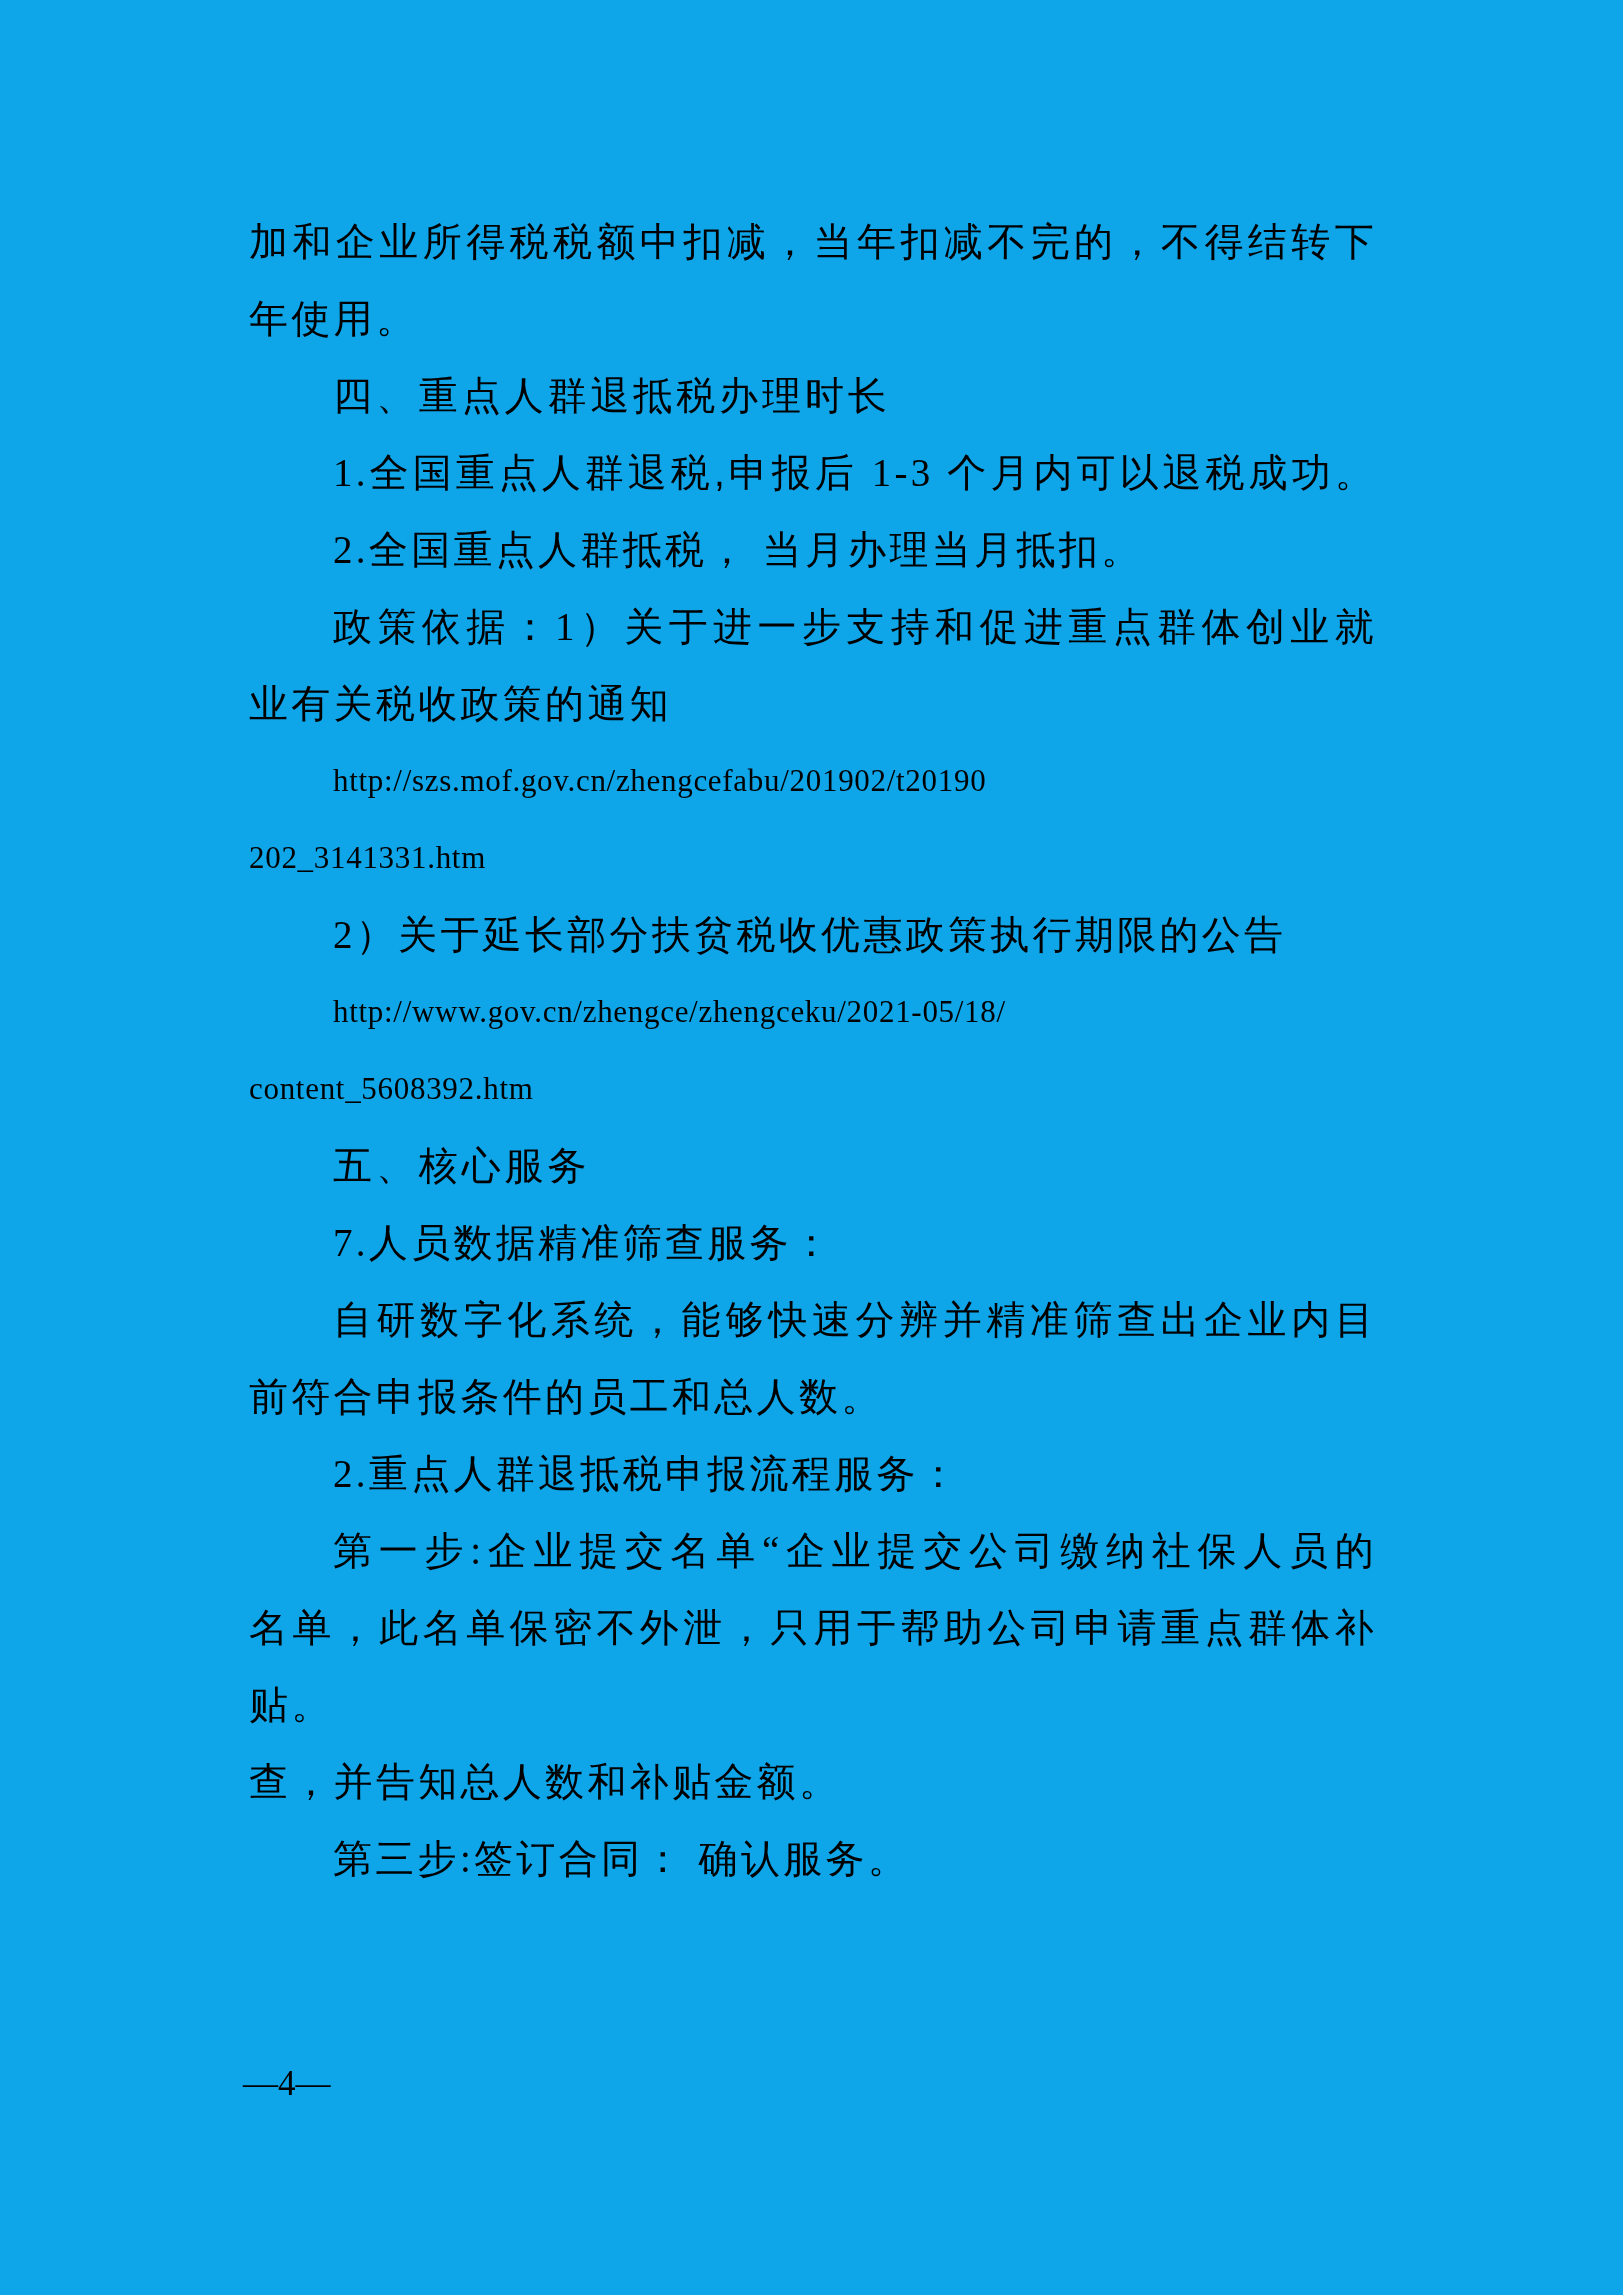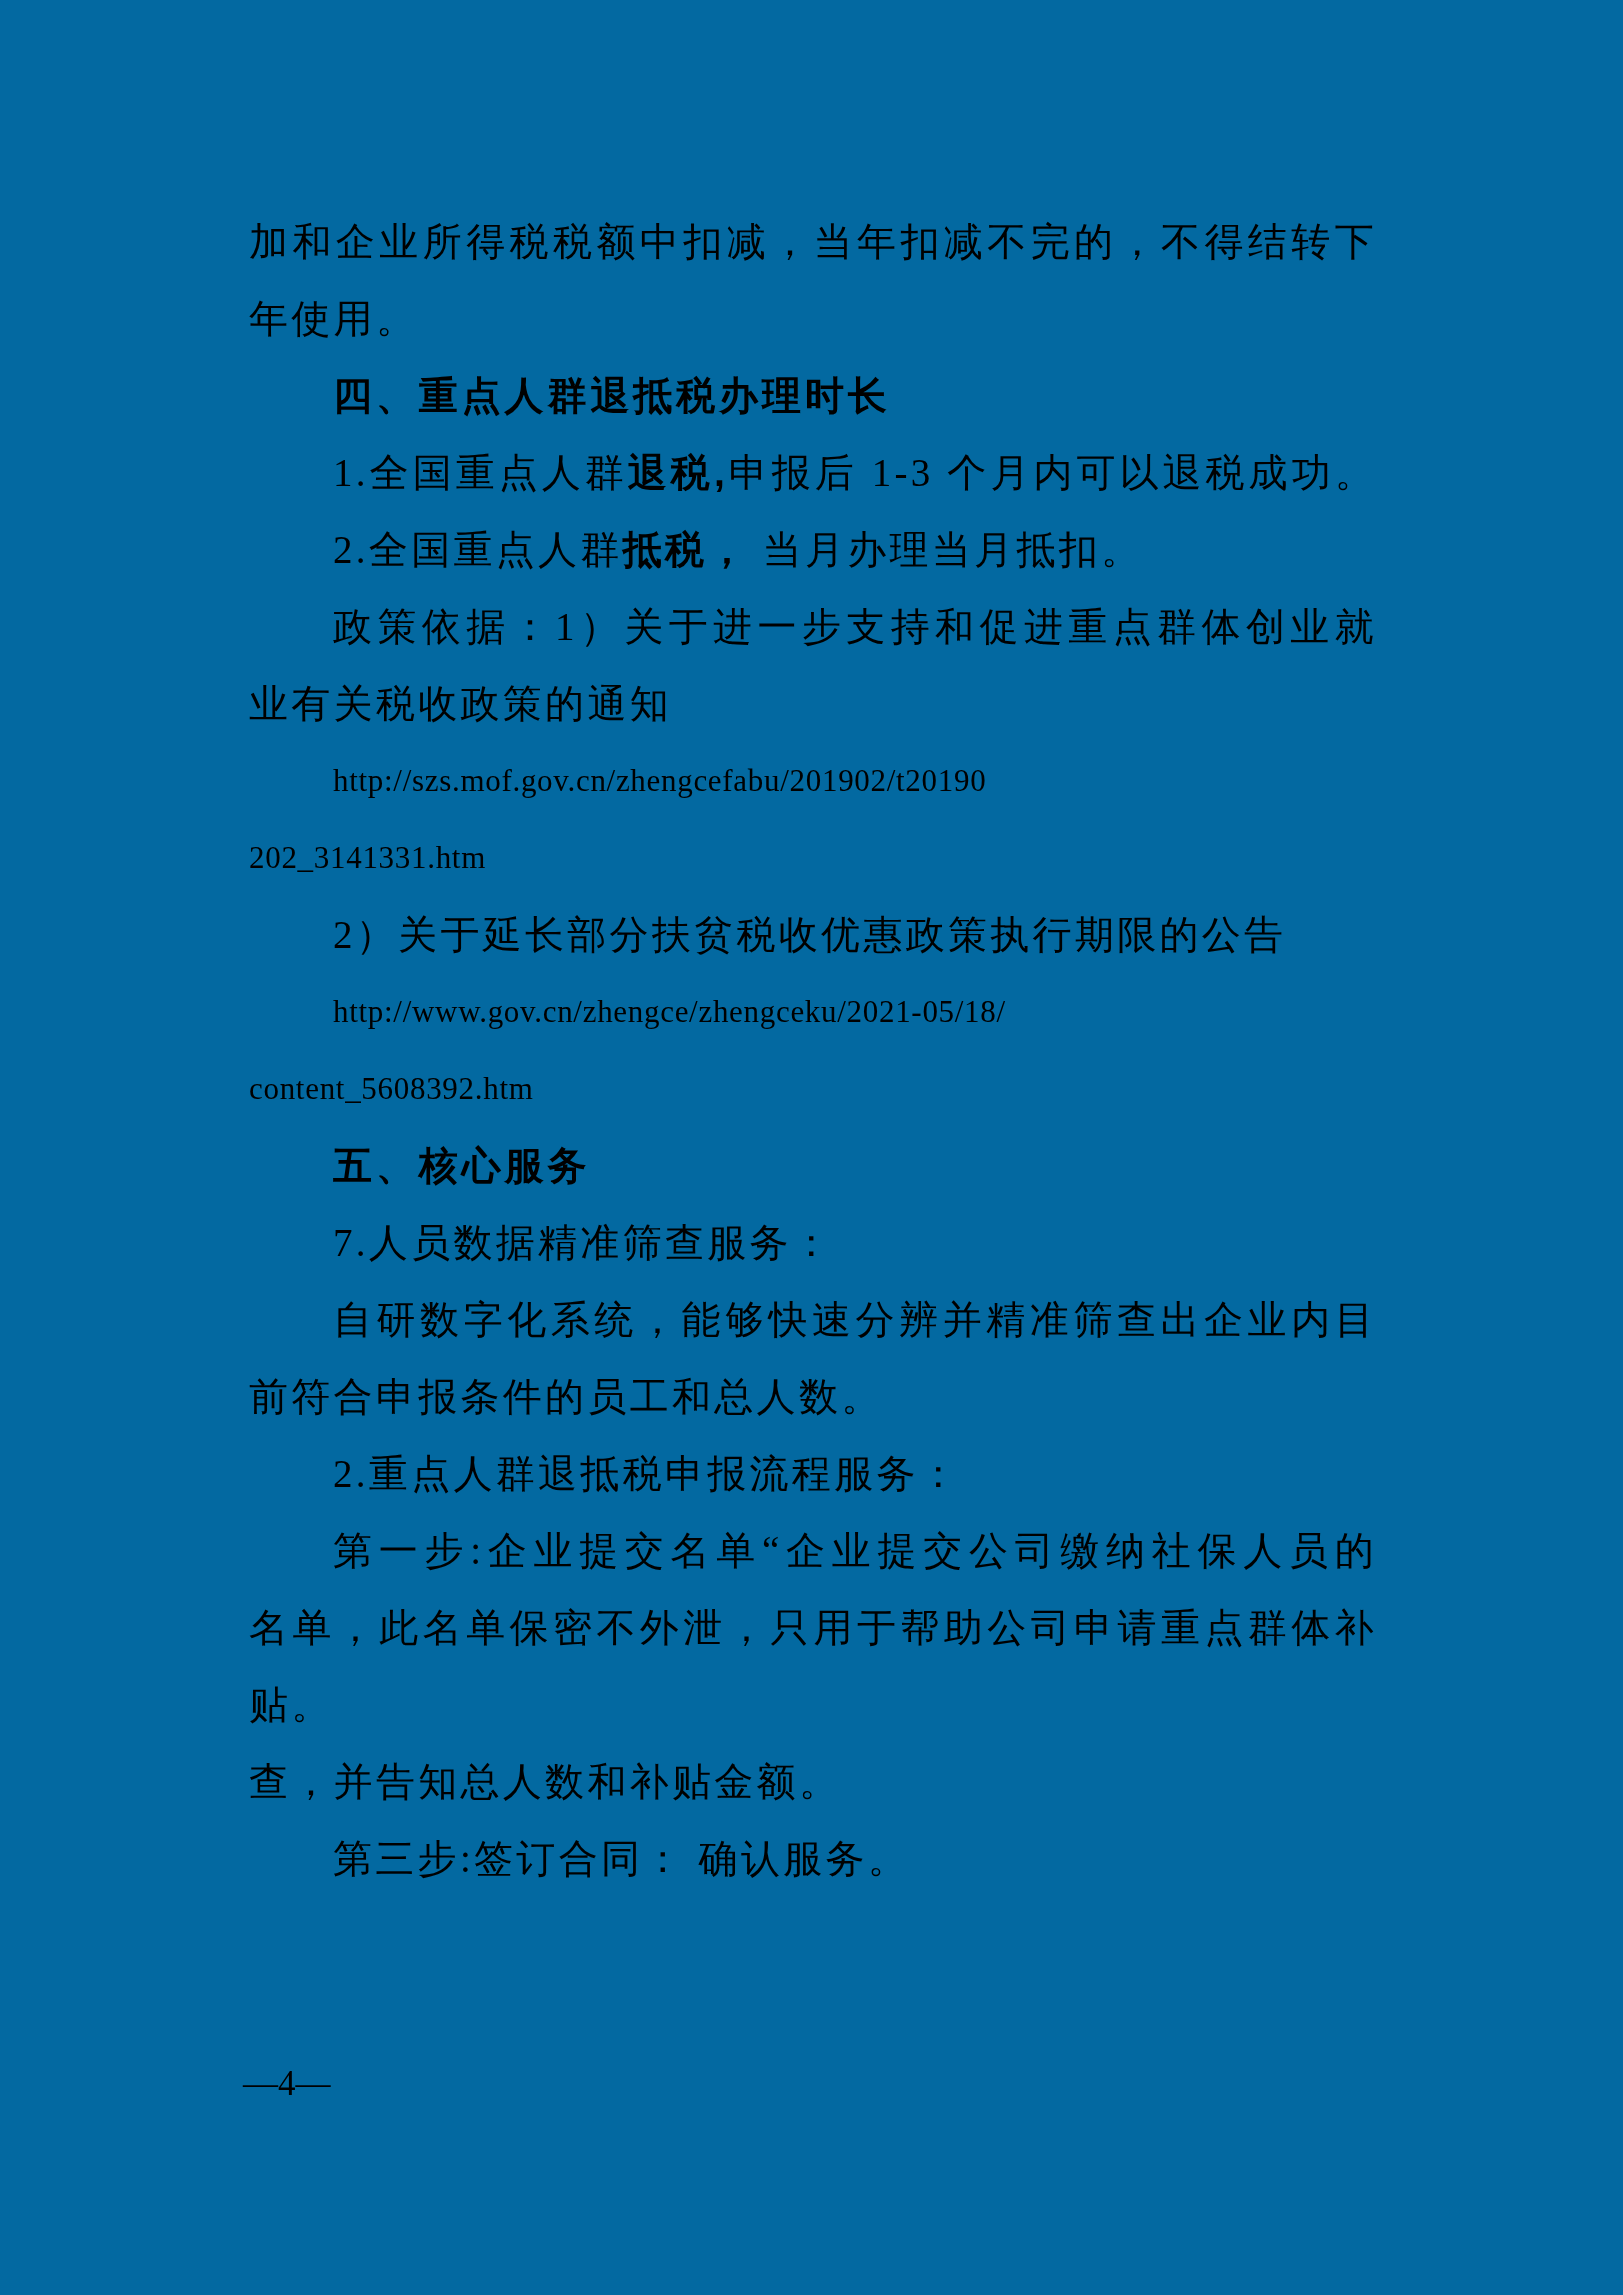--- a/index.html
+++ b/index.html
@@ -1,21 +1,21 @@
 <!DOCTYPE html>
 <html style="font-size:10.5px"><head>
 <meta charset="utf-8">
 <style>
   html, body { margin: 0; padding: 0; }
   body { background: #e8e8e8; }
   .page {
     position: relative;
     width: 1623px;
     height: 2295px;
-    background: #0369a1;
+    background: #0ea5e9;
     color: #000000;
     font-family: "Liberation Serif", "DejaVu Serif", serif;
     overflow: hidden;
   }
   .content {
     position: absolute;
     left: 249px;
     top: 203px;
     width: 1128px;
   }
@@ -37,21 +37,21 @@
   .line.heading {
     font-weight: 700;
     font-family: "Liberation Sans", "DejaVu Sans", sans-serif;
     letter-spacing: 3.9px;
   }
   .line.url {
     letter-spacing: 0.7px;
     font-size: 31px;
   }
   .b {
-    font-weight: 700;
+    font-weight: 400;
     font-family: "Liberation Sans", "DejaVu Sans", sans-serif;
   }
   .footer {
     position: absolute;
     left: 243px;
     top: 2061px;
     height: 46px;
     line-height: 46px;
     font-size: 35px;
     letter-spacing: 0;

